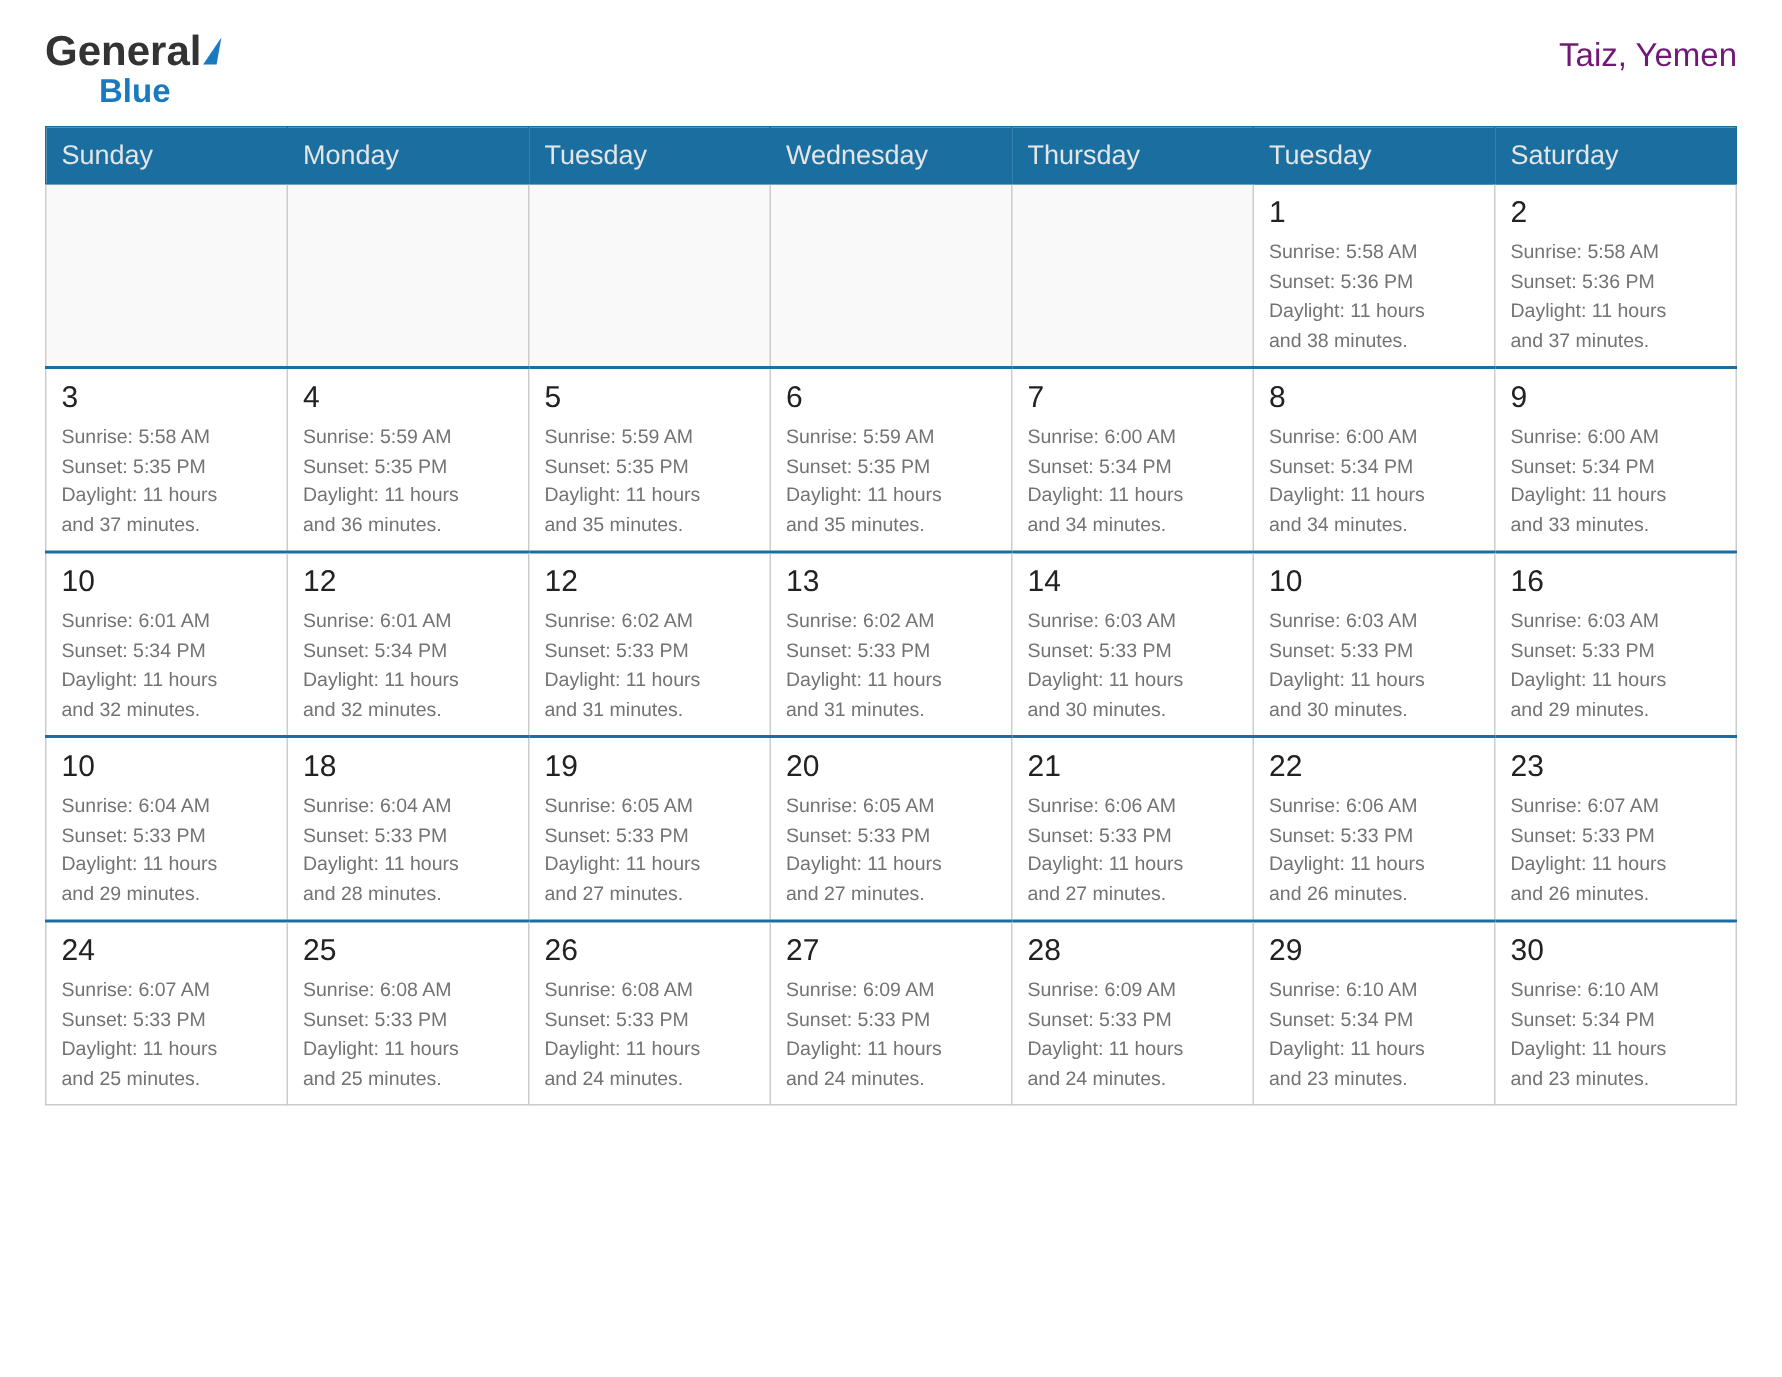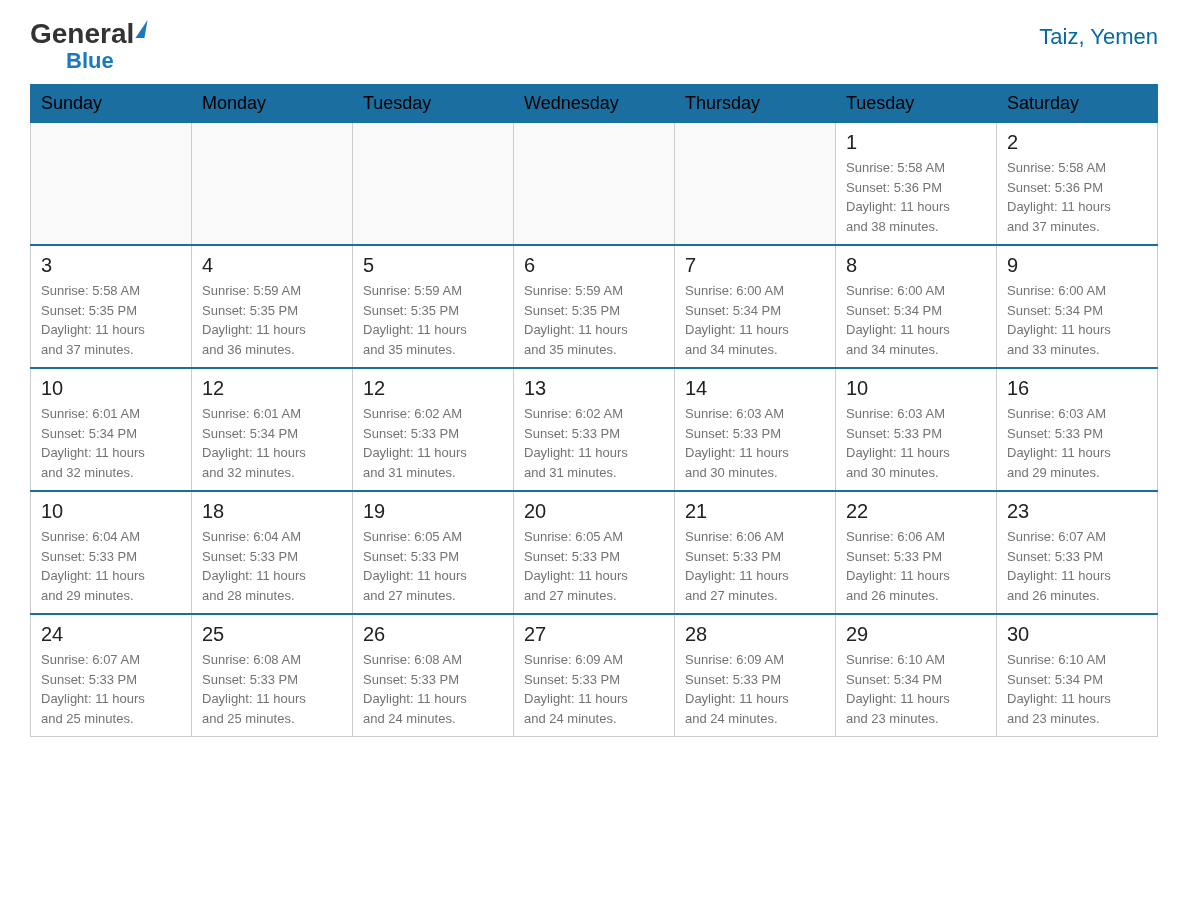--- a/index.html
+++ b/index.html
@@ -37,31 +37,31 @@
       text-align: right;
     }
     .month-title {
       font-size: 52px;
       font-weight: normal;
       color: #222;
       line-height: 1.1;
     }
     .location {
       font-size: 22px;
-      color: #0369a1;
+      color: #701a75;
       margin-top: 4px;
     }
     .calendar {
       width: 100%;
       border-collapse: collapse;
       margin-top: 10px;
     }
     .calendar th {
       background-color: #1a6fa0;
-      color: #000000;
+      color: #e5e5e5;
       text-align: left;
       padding: 8px 10px;
       font-size: 18px;
       font-weight: normal;
       border: 1px solid #1a6fa0;
     }
     .calendar td {
       vertical-align: top;
       padding: 8px 10px;
       border: 1px solid #ccc;
@@ -86,21 +86,21 @@
     }
     .empty-cell {
       background: #f9f9f9;
     }
   </style>
 </head>
 <body>
 
 <div class="header">
   <div class="logo">
-    <div style="display:flex; align-items:flex-start;">
+    <div style="display:flex; align-items:center;">
       <span class="logo-general">General</span>
       <span style="display:inline-block; width:0; height:0; border-left:9px solid transparent; border-right:0px solid transparent; border-bottom:18px solid #1a7abf; margin-left:3px; transform:skewX(-10deg);"></span>
     </div>
     <span class="logo-blue">Blue</span>
   </div>
   <div class="title-area">
     <div class="location">Taiz, Yemen</div>
   </div>
 </div>
 

